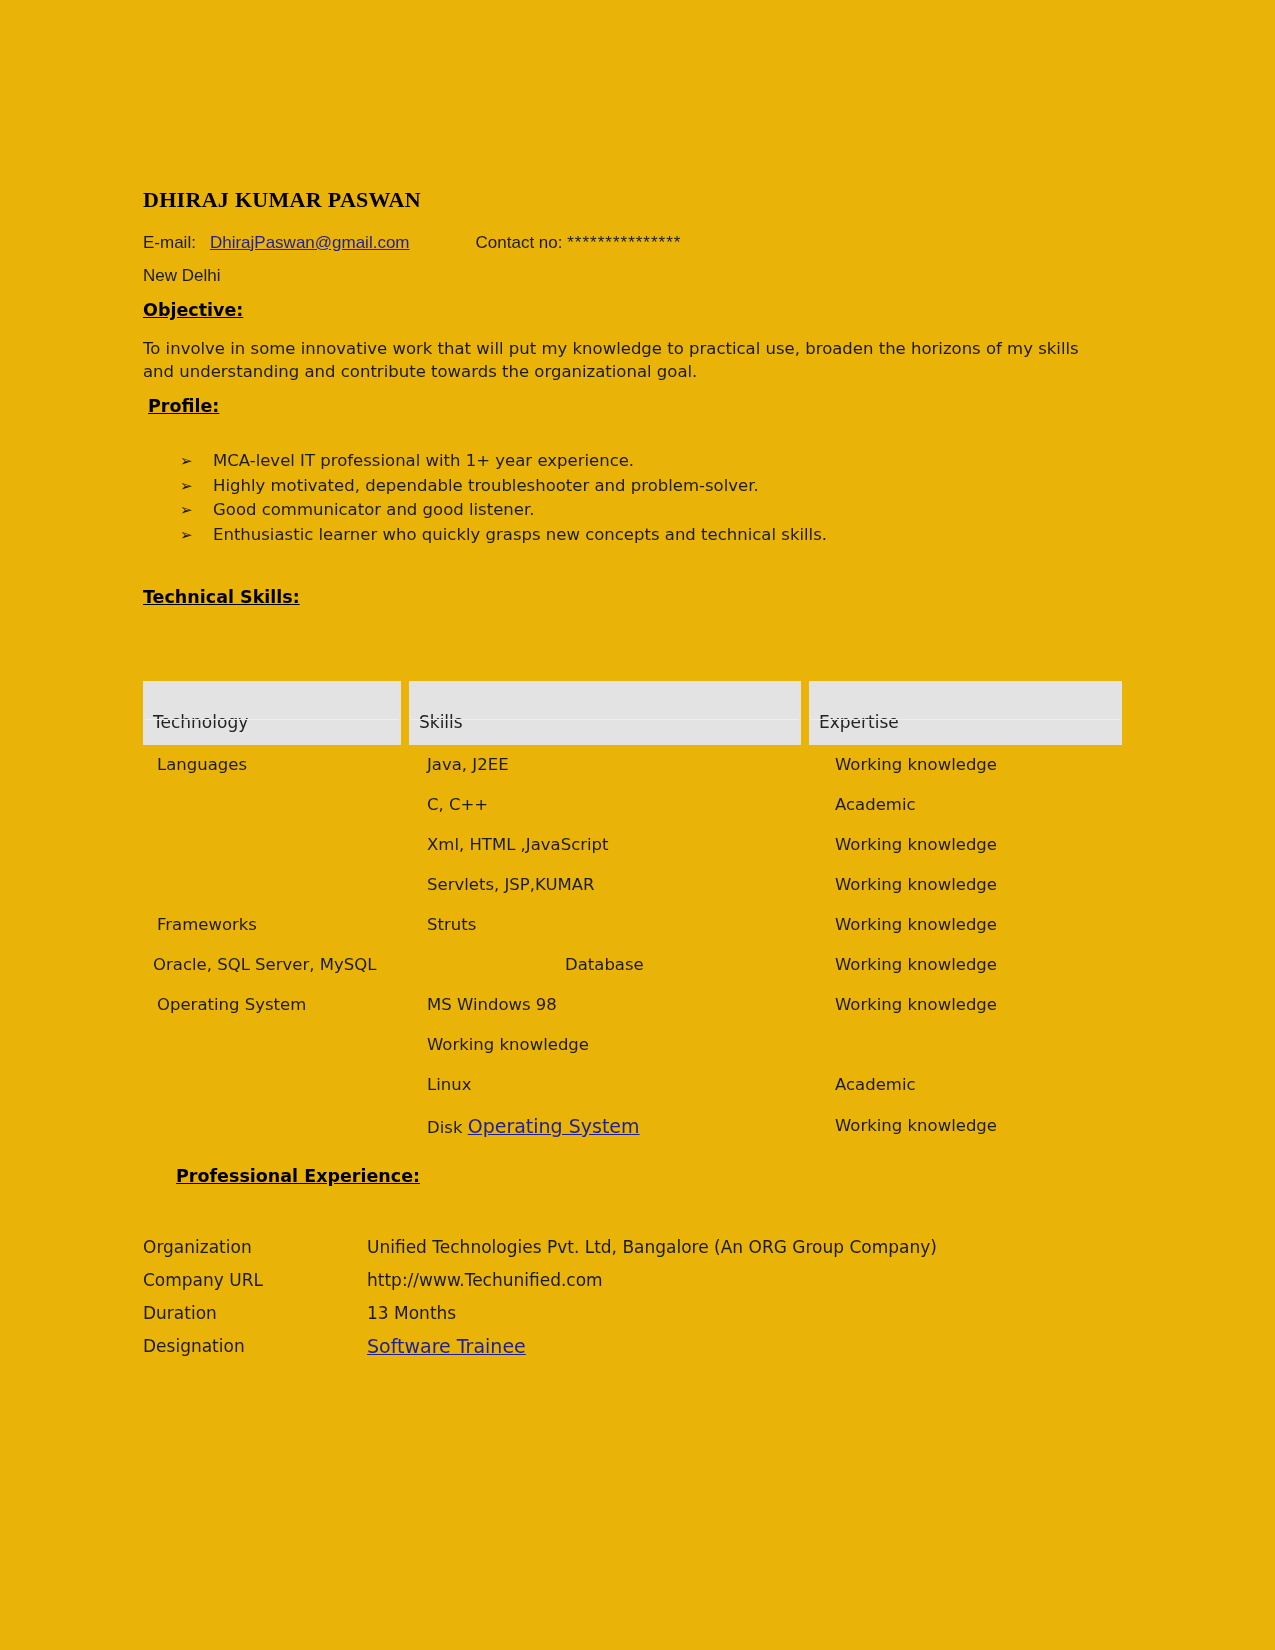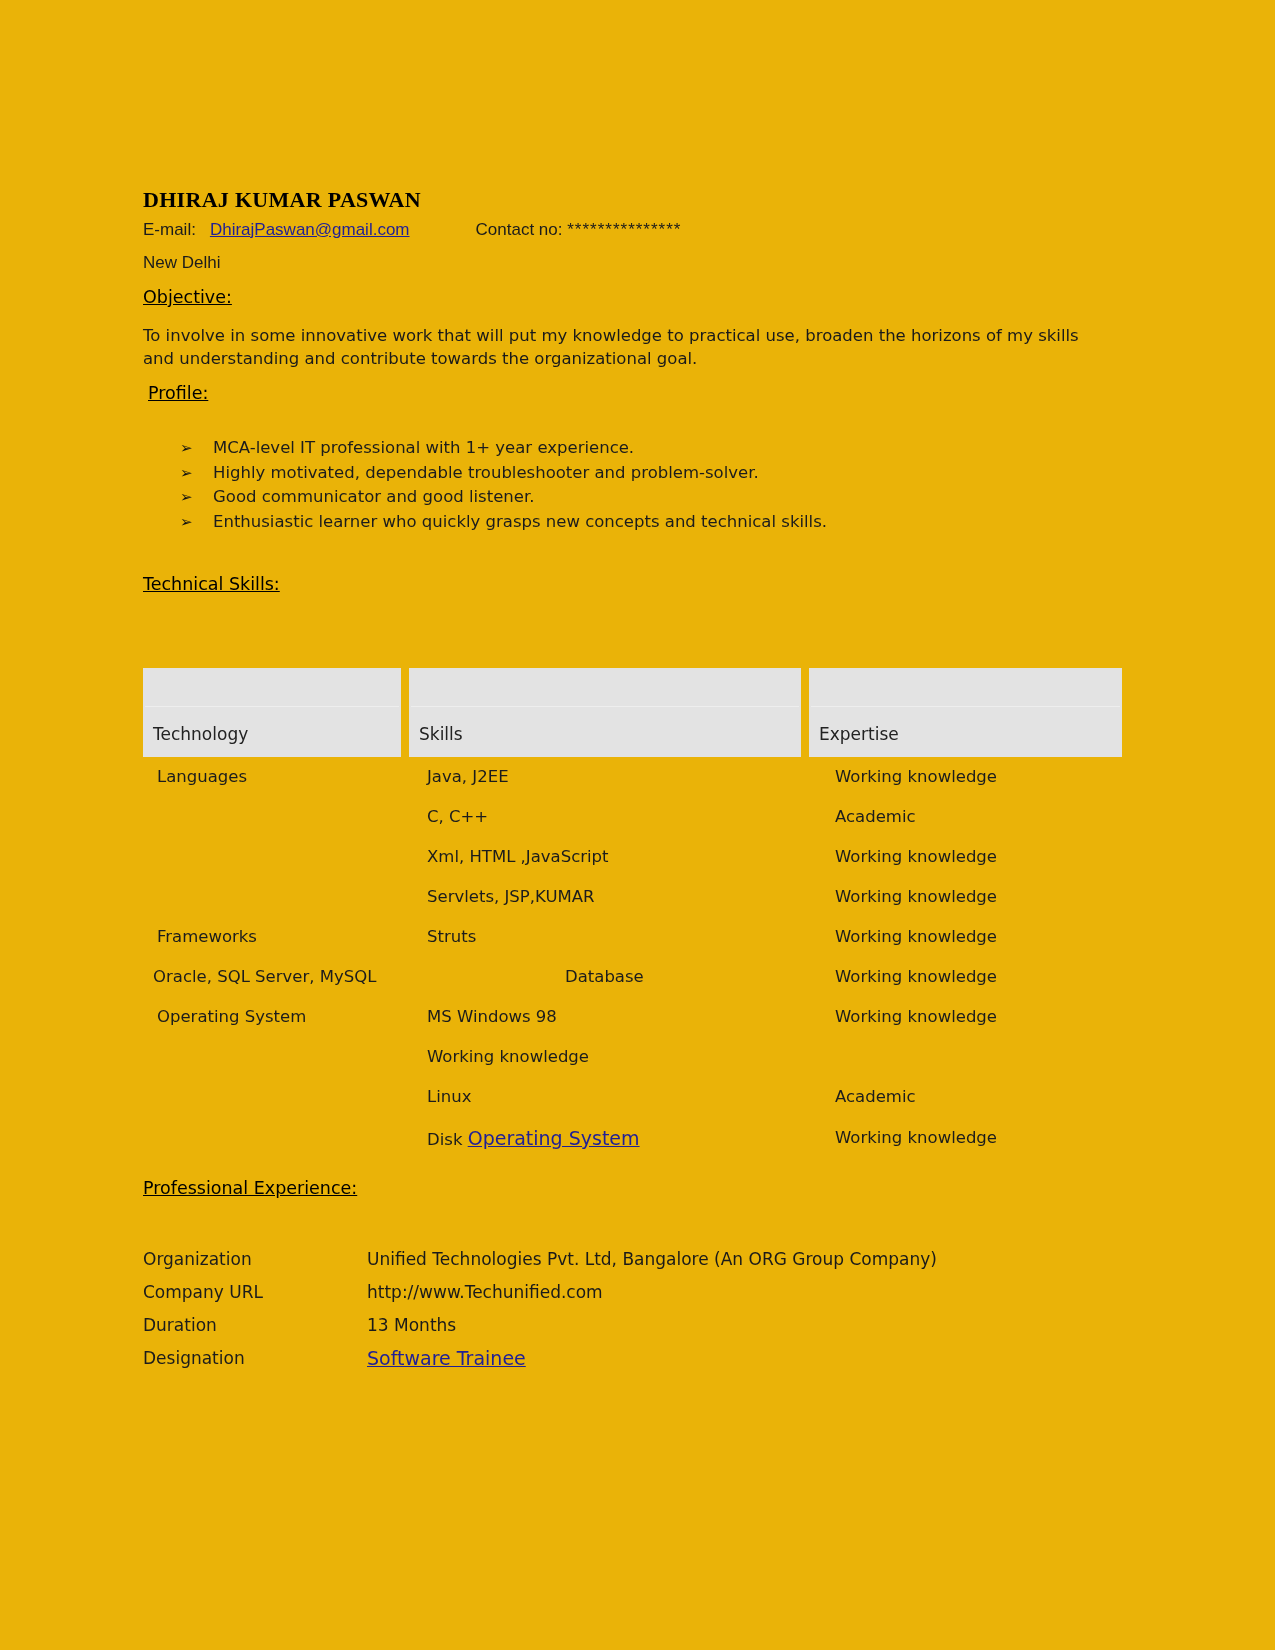--- a/index.html
+++ b/index.html
@@ -18,21 +18,21 @@
   .person-name {
     font-family: "Liberation Serif", "DejaVu Serif", serif;
     font-weight: bold;
     font-size: 22px;
     line-height: 24px;
     color: #000;
     letter-spacing: 0.3px;
   }
 
   .contact-row {
-    margin-top: 7px;
+    margin-top: 20px;
     font-family: "Liberation Sans", sans-serif;
     font-size: 17px;
     line-height: 21px;
     display: flex;
     align-items: baseline;
     white-space: nowrap;
   }
   .contact-row .email-label { margin-right: 14px; }
   .contact-row .contact-group { margin-left: 66px; }
   .contact-row .asterisks { letter-spacing: 1px; }
@@ -45,21 +45,21 @@
   }
 
   a.doc-link {
     color: #1f1f96;
     text-decoration: underline;
     cursor: pointer;
   }
 
   .sec-heading {
     font-size: 17.5px;
-    font-weight: normal;
+    font-weight: bold;
     text-decoration: underline;
     color: #000;
     line-height: 22px;
   }
   .objective-heading { margin-top: 13px; }
   .objective-text {
     margin-top: 16px;
     font-size: 16.5px;
     line-height: 23px;
     width: 948px;
@@ -77,21 +77,21 @@
   .bullet-item .b-char {
     width: 33px;
     flex: 0 0 33px;
     font-size: 15px;
     color: #111;
   }
 
   .tech-heading { margin-top: 39px; }
 
   .skills-table { margin-top: 73px; width: 979px; }
-  .sk-header { display: flex; gap: 8px; height: 89px; }
+  .sk-header { display: flex; gap: 8px; height: 64px; }
   .sk-header .hcell {
     background: #e3e3e3;
     position: relative;
     display: flex;
     align-items: flex-end;
     padding: 0 0 13px 10px;
     font-size: 17px;
     color: #222;
   }
   .sk-header .hcell::before {
@@ -109,21 +109,21 @@
   .sk-row .cell {
     padding: 10px 0 10px 10px;
     font-size: 16.5px;
     line-height: 20px;
     color: #1c1c1c;
   }
   .sk-row .c1 { padding-left: 14px; }
   .sk-row.tall .cell { padding-top: 11px; padding-bottom: 12px; }
   .sk-row .big-link { font-size: 19px; }
 
-  .exp-heading { margin-top: 15px; }
+  .exp-heading { margin-top: 15px; margin-left: 33px; }
   .exp-table { margin-top: 44px; }
   .exp-row { display: flex; font-size: 17px; line-height: 33px; }
   .exp-row .exp-label { width: 224px; flex: 0 0 224px; }
   .exp-row .exp-value { color: #1a1a1a; }
   .exp-row a.exp-link { font-size: 19px; }
 </style>
 </head>
 <body>
 
 <div class="page">

